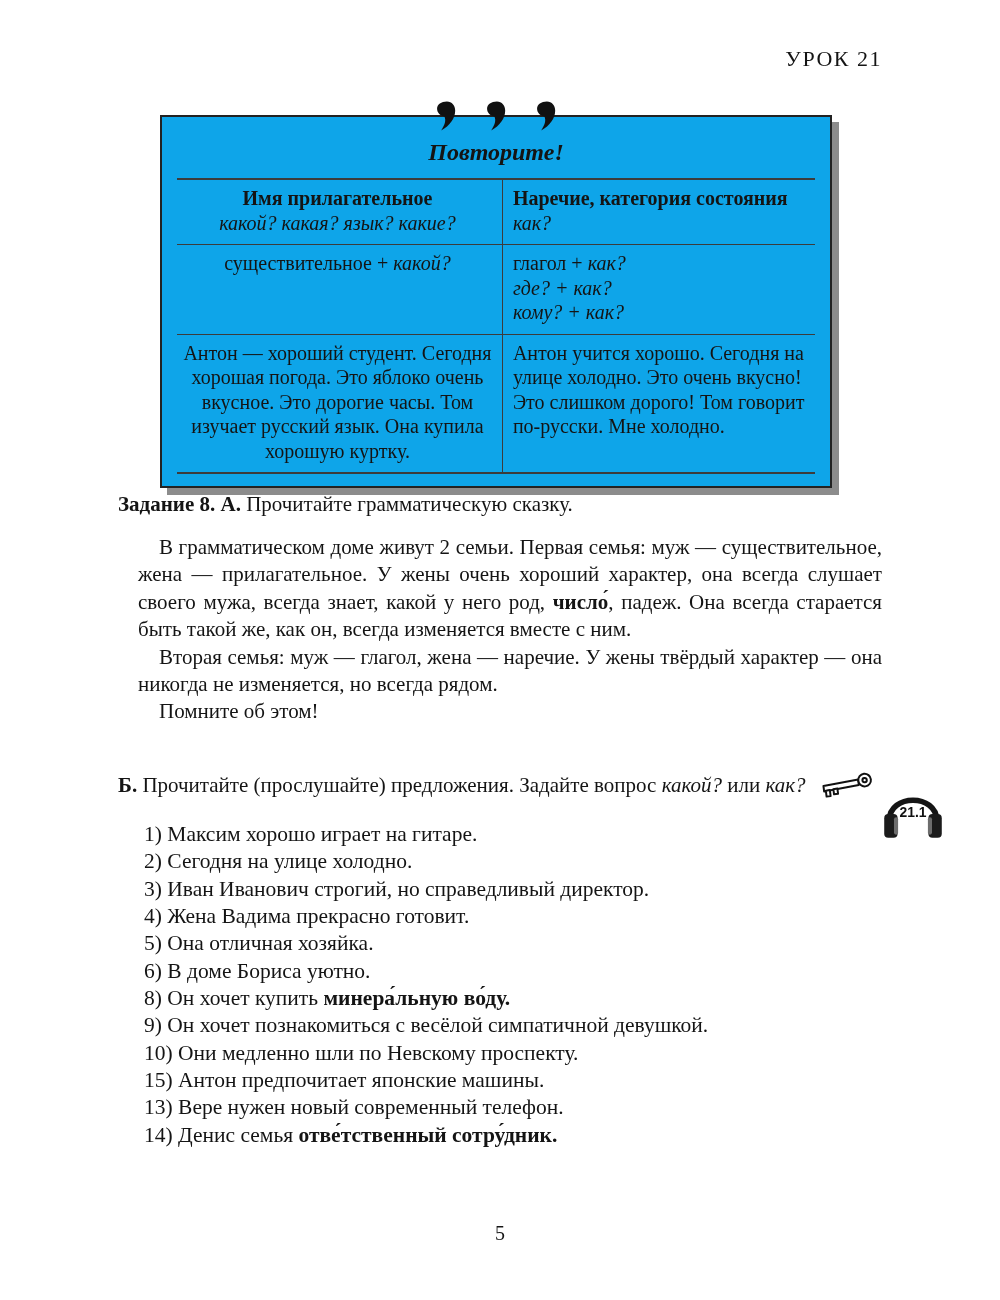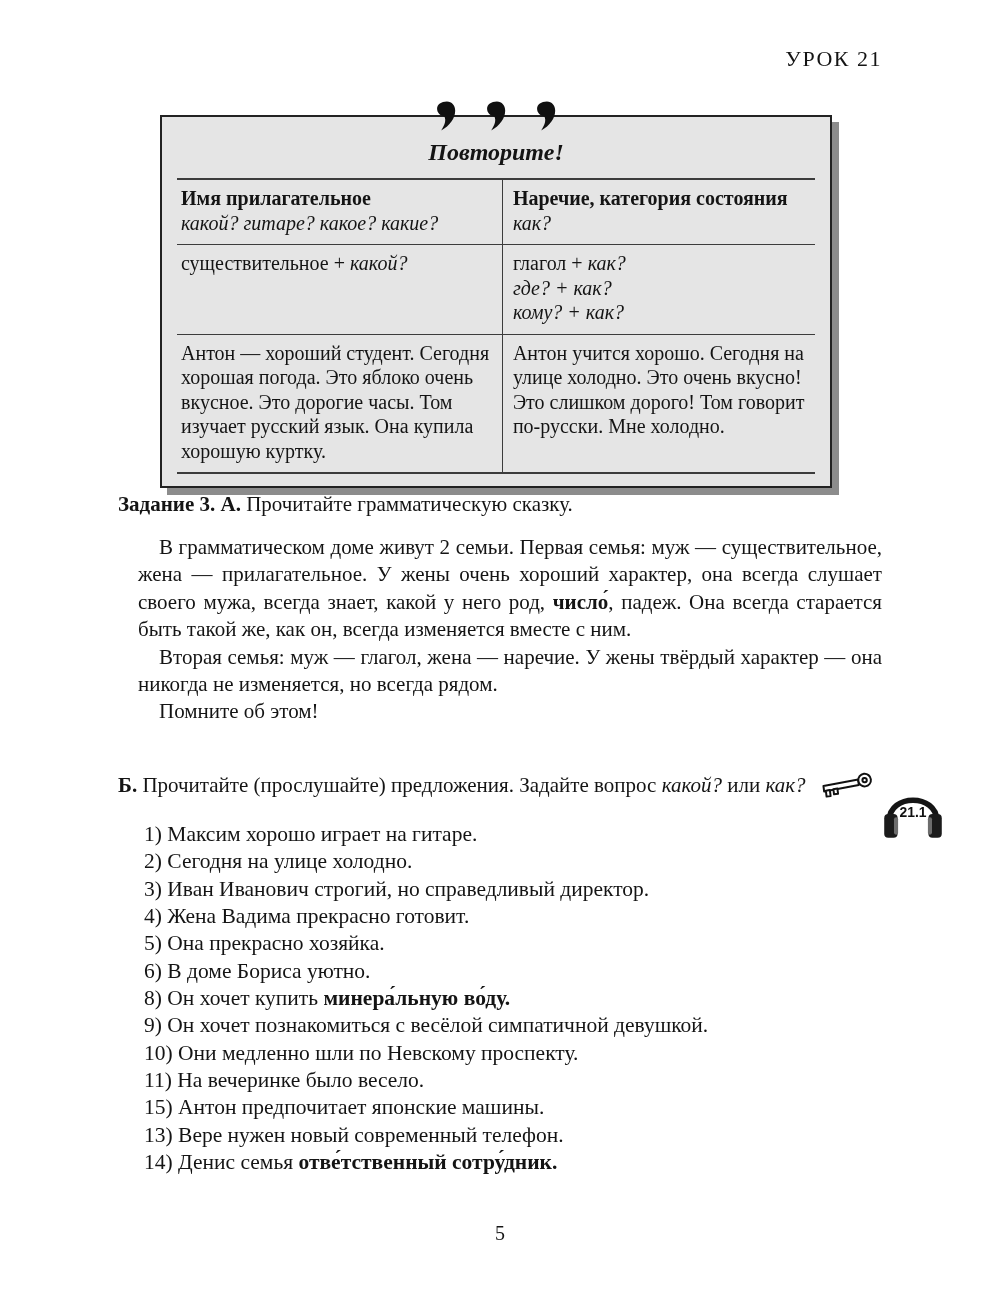--- a/index.html
+++ b/index.html
@@ -10,21 +10,21 @@
     position:relative;
     overflow:hidden;
   }
   .lesson-header{
     position:absolute;top:46px;right:118px;
     font-size:22px;letter-spacing:1.5px;
   }
   
   .review-box{
     position:absolute;left:160px;top:115px;width:668px;
-    background:#e5e5e5;border:2px solid #222;
+    background:#0ea5e9;border:2px solid #222;
     box-shadow:7px 7px 0 #8c8c8c;
   }
   .binding{
     position:absolute;top:-17px;left:50%;transform:translateX(-50%);
     display:flex;gap:29px;
   }
   .binding svg{display:block;}
   .box-title{
     text-align:center;font-weight:bold;font-style:italic;
     font-size:24px;margin:22px 0 12px 0;
@@ -34,21 +34,21 @@
     margin:0 15px 12px 15px;
     border-collapse:collapse;
     border-top:2px solid #3c3c3c;
     border-bottom:2px solid #3c3c3c;
     font-size:20px;line-height:24.5px;
   }
   table.rv td{
     vertical-align:top;
     padding:6px 8px 9px 4px;
   }
-  table.rv td.c1{border-right:1.5px solid #3c3c3c;width:51%;}
+  table.rv td.c1{border-right:1.5px solid #3c3c3c;width:51%;text-align:center;}
   table.rv td.c2{padding-left:10px;}
   table.rv tr + tr td{border-top:1.5px solid #3c3c3c;}
   .rv b{font-weight:bold;}
   .rv i{font-style:italic;}
   
   .task-line{
     position:absolute;left:118px;top:492px;right:110px;
     font-size:21px;
   }
   .story{
@@ -94,21 +94,21 @@
       <svg width="21" height="32" viewBox="0 0 24 36">
           <path d="M13 1.5 C18.8 1.5 22.5 6 22.5 12 C22.5 20.5 16.5 29 6.5 34.5 C10.8 28 12.3 22.8 10.2 18.6 C5 17.8 1.8 14 1.8 9.8 C1.8 4.8 6.6 1.5 13 1.5 Z" fill="#111"></path>
         </svg>
     </div>
     <div class="box-title">Повторите!</div>
     <table class="rv">
       <tbody>
           <tr>
         <td class="c1">
           <b>Имя прилагательное</b><br>
-          <i>какой? гитаре? какое? какие?</i>
+          <i>какой? какая? язык? какие?</i>
         </td>
         <td class="c2">
           <b>Наречие, категория состояния</b><br>
           <i>как?</i>
         </td>
       </tr>
       <tr>
         <td class="c1">
           <span>существительное + </span><i>какой?</i>
         </td>
@@ -120,21 +120,21 @@
       </tr>
       <tr>
         <td class="c1">Антон — хороший студент. Сегодня хорошая погода. Это яблоко очень вкусное. Это дорогие часы. Том изучает русский язык. Она купила хорошую куртку.</td>
         <td class="c2">Антон учится хорошо. Сегодня на улице холодно. Это очень вкусно! Это слишком дорого! Том говорит по-русски. Мне холодно.</td>
       </tr>
     </tbody>
       </table>
   </div>
 
   <div class="task-line">
-    <b>Задание 3. А.</b>
+    <b>Задание 8. А.</b>
     <span>Прочитайте грамматическую сказку.</span>
   </div>
 
   <div class="story">
     <p class="j"><span>В грамматическом доме живут 2 семьи. Первая семья: муж — существительное, жена — прилагательное. У жены очень хороший характер, она всегда слушает своего мужа, всегда знает, какой у него род, </span><b>число́</b><span>, падеж. Она всегда старается быть такой же, как он, всегда изменяется вместе с ним.</span></p>
     <p class="j">Вторая семья: муж — глагол, жена — наречие. У жены твёрдый характер — она никогда не изменяется, но всегда рядом.</p>
     <p>Помните об этом!</p>
   </div>
 
   <div class="task-b">
@@ -159,26 +159,25 @@
       <rect x="50.5" y="43" width="4" height="17" rx="2" fill="#6d6d6d"></rect>
       <text x="36" y="43" font-size="13.5" font-weight="bold" text-anchor="middle" fill="#111" font-family="Liberation Sans, sans-serif">21.1</text>
     </svg>
   </div>
 
   <div class="sentences">
     <div class="row"><span>1)</span> <span>Максим хорошо играет на гитаре.</span><b></b><span></span></div>
     <div class="row"><span>2)</span> <span>Сегодня на улице холодно.</span><b></b><span></span></div>
     <div class="row"><span>3)</span> <span>Иван Иванович строгий, но справедливый директор.</span><b></b><span></span></div>
     <div class="row"><span>4)</span> <span>Жена Вадима прекрасно готовит.</span><b></b><span></span></div>
-    <div class="row"><span>5)</span> <span>Она прекрасно хозяйка.</span><b></b><span></span></div>
+    <div class="row"><span>5)</span> <span>Она отличная хозяйка.</span><b></b><span></span></div>
     <div class="row"><span>6)</span> <span>В доме Бориса уютно.</span><b></b><span></span></div>
     <div class="row"><span>8)</span> <span>Он хочет купить </span><b>минера́льную во́ду.</b><span></span></div>
     <div class="row"><span>9)</span> <span>Он хочет познакомиться с весёлой симпатичной девушкой.</span><b></b><span></span></div>
     <div class="row"><span>10)</span> <span>Они медленно шли по Невскому проспекту.</span><b></b><span></span></div>
-    <div class="row"><span>11)</span> <span>На вечеринке было весело.</span><b></b><span></span></div>
     <div class="row"><span>15)</span> <span>Антон предпочитает японские машины.</span><b></b><span></span></div>
     <div class="row"><span>13)</span> <span>Вере нужен новый современный телефон.</span><b></b><span></span></div>
     <div class="row"><span>14)</span> <span>Денис семья </span><b>отве́тственный сотру́дник.</b><span></span></div>
   </div>
 
   <div class="page-number">5</div>
 
 </div>
 
 </body></html>

